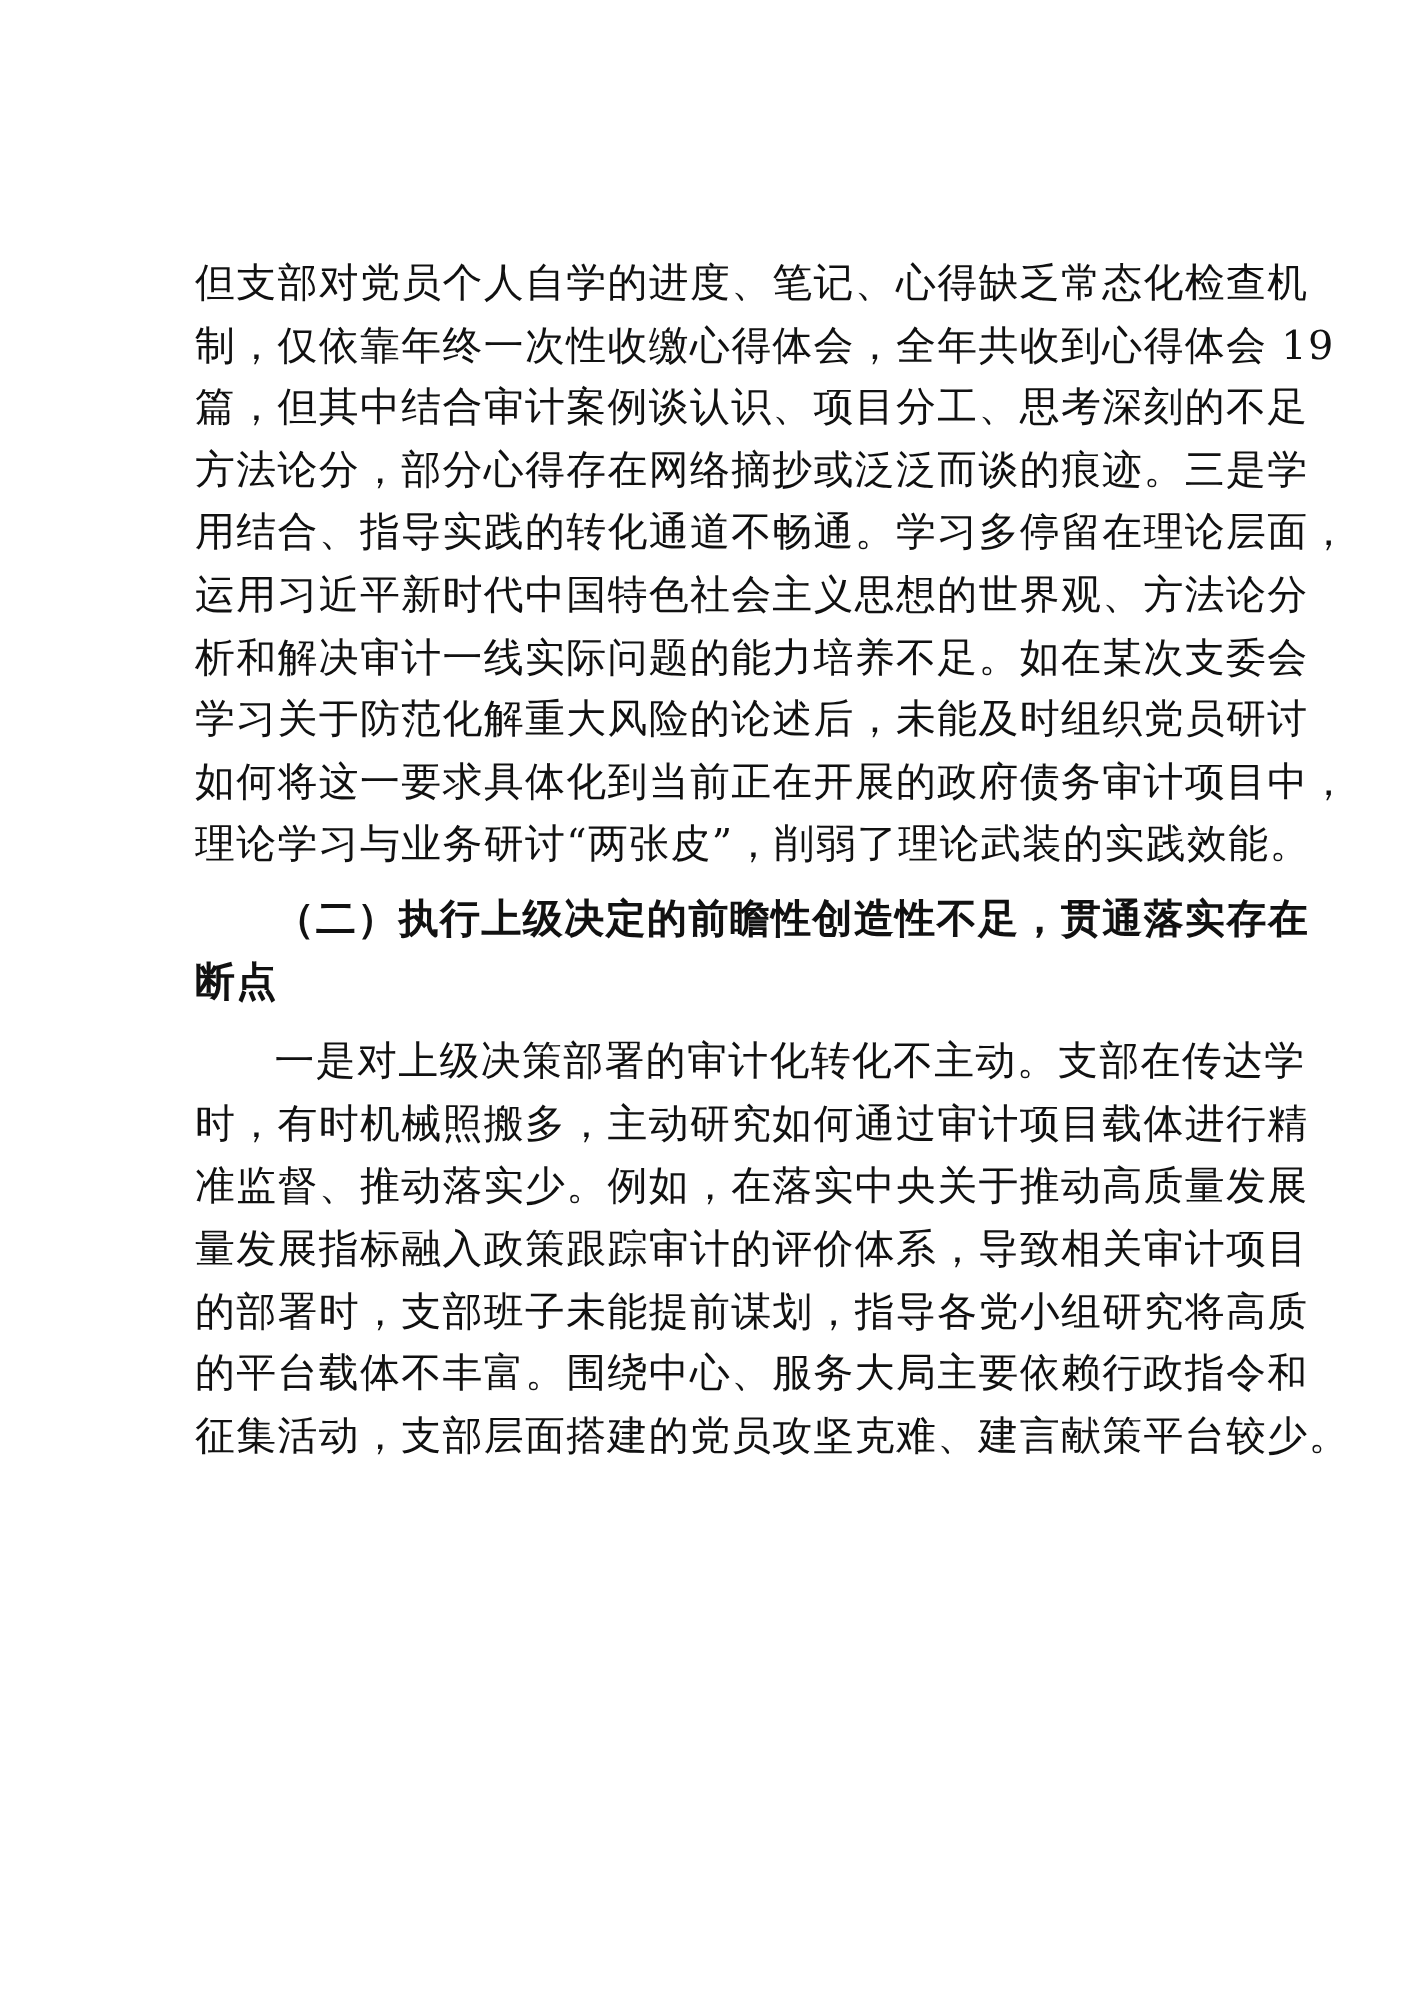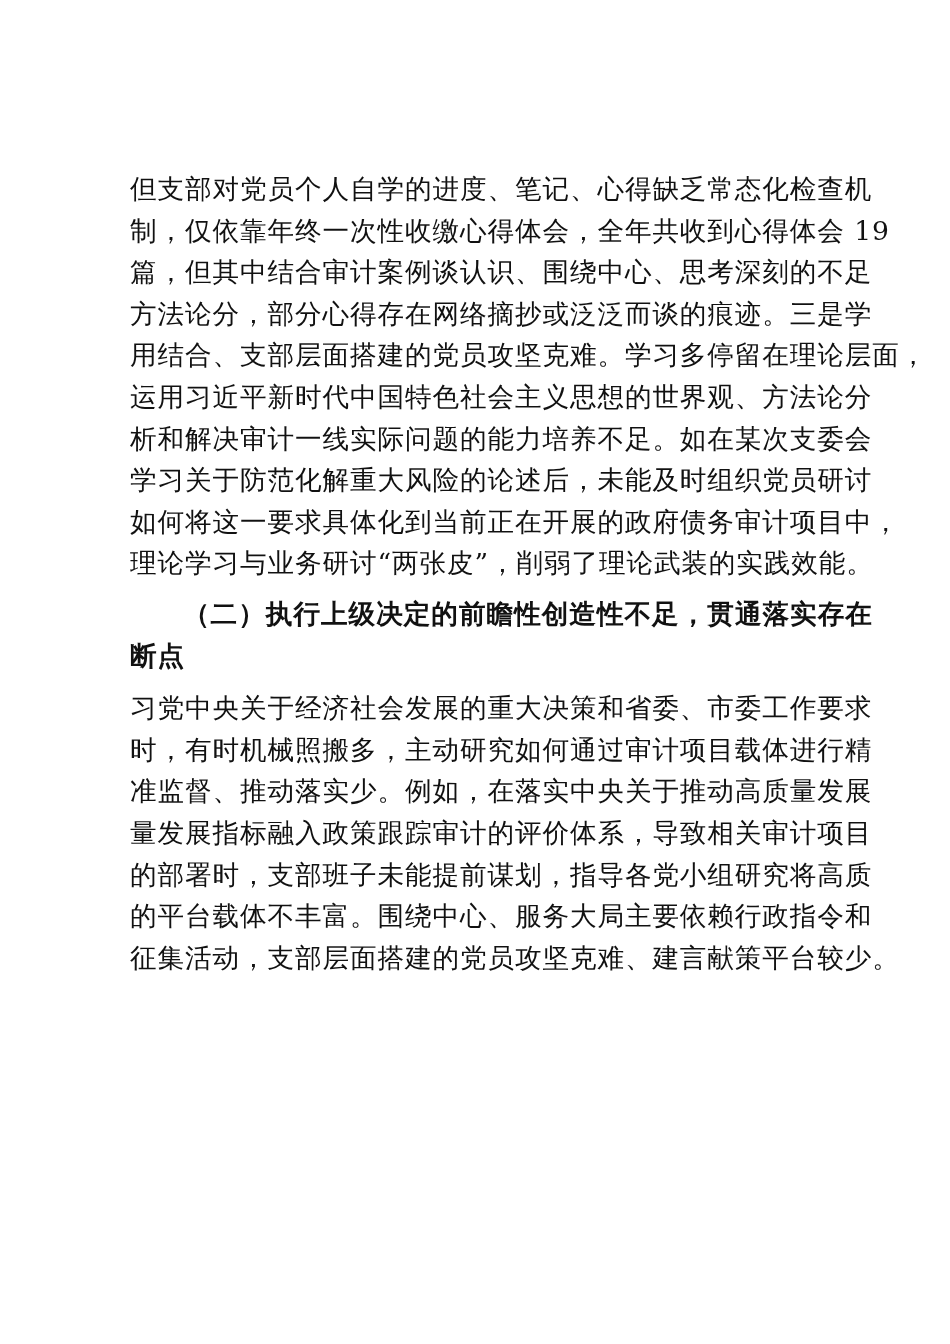--- a/index.html
+++ b/index.html
@@ -35,21 +35,21 @@
       text-justify: inter-character;
     }
     .para {
       margin: 0;
       padding: 0;
     }
     .heading {
       margin: 0;
       padding: 0;
       text-indent: 2em;
-      font-family: Liberation Sans, sans-serif;
+      font-family: Liberation Mono, monospace;
       font-weight: 600;
       letter-spacing: 1px;
       margin-top: 10px;
       margin-bottom: 10px;
     }
     .line {
       display: block;
       white-space: nowrap;
       text-align-last: justify;
       height: 41.6px;
@@ -60,37 +60,37 @@
   </style>
 </head>
 <body>
 
 <div class="page">
   <div class="content">
 
     <p class="para">
       <span class="line">但支部对党员个人自学的进度、笔记、心得缺乏常态化检查机</span>
       <span class="line">制，仅依靠年终一次性收缴心得体会，全年共收到心得体会 19</span>
-      <span class="line">篇，但其中结合审计案例谈认识、围绕中心、思考深刻的不足</span>
+      <span class="line">篇，但其中结合审计案例谈认识、项目分工、思考深刻的不足</span>
       <span class="line">方法论分，部分心得存在网络摘抄或泛泛而谈的痕迹。三是学</span>
-      <span class="line">用结合、支部层面搭建的党员攻坚克难。学习多停留在理论层面，</span>
+      <span class="line">用结合、指导实践的转化通道不畅通。学习多停留在理论层面，</span>
       <span class="line">运用习近平新时代中国特色社会主义思想的世界观、方法论分</span>
       <span class="line">析和解决审计一线实际问题的能力培养不足。如在某次支委会</span>
       <span class="line">学习关于防范化解重大风险的论述后，未能及时组织党员研讨</span>
       <span class="line">如何将这一要求具体化到当前正在开展的政府债务审计项目中，</span>
       <span class="line last">理论学习与业务研讨“两张皮”，削弱了理论武装的实践效能。</span>
     </p>
 
     <h2 class="heading" style="font-size:26.6px; line-height:41.6px; text-indent:0;">
       <span class="line last" style="padding-left:53px;">（二）执行上级决定的前瞻性创造性不足，贯通落实存在</span>
       <span class="line last">断点</span>
     </h2>
 
     <p class="para">
-      <span class="line">习党中央关于经济社会发展的重大决策和省委、市委工作要求</span>
+      <span class="line" style="padding-left:53px;">一是对上级决策部署的审计化转化不主动。支部在传达学</span>
       <span class="line">时，有时机械照搬多，主动研究如何通过审计项目载体进行精</span>
       <span class="line">准监督、推动落实少。例如，在落实中央关于推动高质量发展</span>
       <span class="line">量发展指标融入政策跟踪审计的评价体系，导致相关审计项目</span>
       <span class="line">的部署时，支部班子未能提前谋划，指导各党小组研究将高质</span>
       <span class="line">的平台载体不丰富。围绕中心、服务大局主要依赖行政指令和</span>
       <span class="line">征集活动，支部层面搭建的党员攻坚克难、建言献策平台较少。</span>
     </p>
 
   </div>
 </div>

